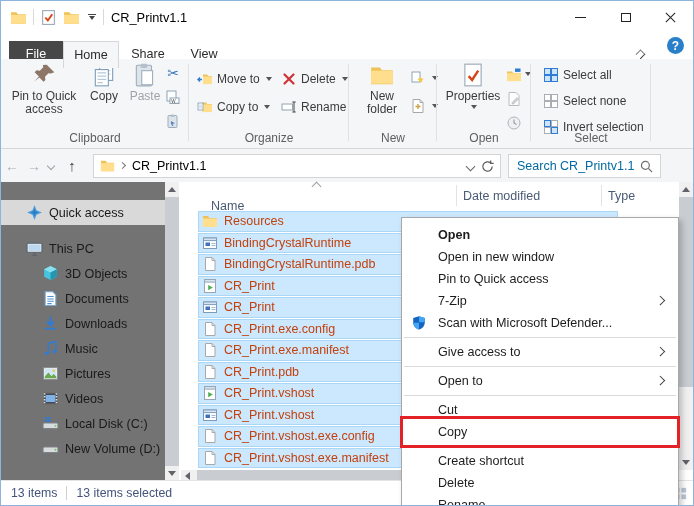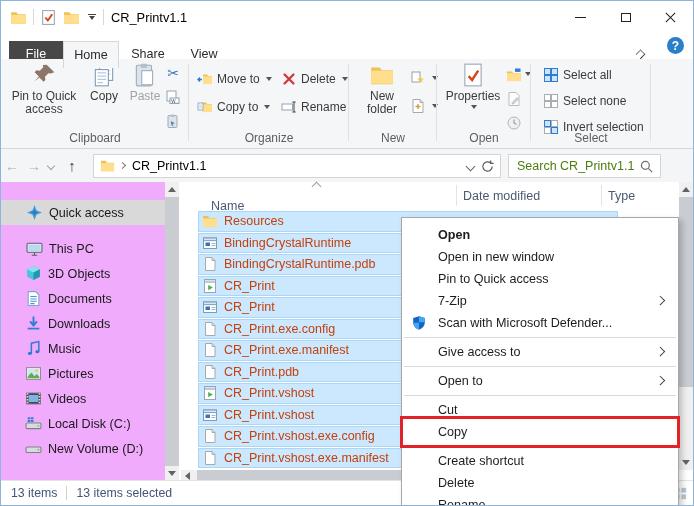--- a/index.html
+++ b/index.html
@@ -63,31 +63,31 @@
   .addressbox { position:relative; margin-left:6px; width:408px; height:24px; background:#fff; border:1px solid #d4d4d4;
                 display:flex; align-items:center; padding:0 6px; }
   .addressbox .ficon { width:15px; height:15px; margin-right:5px; }
   .addressbox .ficon svg { width:100%; height:100%; }
   .crumb-chev { width:5px; height:5px; border-right:1.2px solid #777; border-bottom:1.2px solid #777; transform:rotate(-45deg); margin-right:7px; }
   .addr-text { font-size:12.5px; color:#000; }
   .addr-drop { position:absolute; right:26px; top:8px; width:7px; height:7px; border-right:1.3px solid #666; border-bottom:1.3px solid #666; transform:rotate(45deg); }
   .addr-refresh { position:absolute; right:5px; top:4px; width:15px; height:15px; }
   .searchbox { position:relative; margin-left:7px; width:153px; height:24px; background:#fff; border:1px solid #d4d4d4;
                display:flex; align-items:center; padding:0 8px; }
-  .search-ph { color:#4d7c0f; font-size:12.5px; }
+  .search-ph { color:#0369a1; font-size:12.5px; }
   .search-mag { position:absolute; right:6px; top:4px; width:15px; height:15px; }
 
   
   .main { position:absolute; top:181px; left:0; right:0; height:299px; background:#fff; }
 
   
-  .sidebar { position:absolute; left:0; top:0; width:164px; bottom:0; background:#f0abfc; overflow:hidden; }
+  .sidebar { position:absolute; left:0; top:0; width:164px; bottom:0; background:#737373; overflow:hidden; }
   .side-item { height:25px; display:flex; align-items:center; font-size:12.6px; }
   .side-item.lvl0 { padding-left:25px; }
-  .side-item.lvl1 { padding-left:24px; }
+  .side-item.lvl1 { padding-left:41px; }
   .side-item.selected { background:#d9d9d9; }
   .side-item:first-child { margin-top:18px; margin-bottom:11px; }
   .sicon { width:17px; height:17px; margin-right:6px; flex:none; }
   .sicon svg { width:100%; height:100%; }
   .sb-scroll { position:absolute; left:164px; top:0; width:14px; bottom:0; background:#f0f0f0; }
   .sb-scroll .thumb { position:absolute; top:15px; bottom:15px; left:0; right:0; background:#c9cdd2; }
   .arr { position:absolute; left:3px; width:0; height:0; border-left:4px solid transparent; border-right:4px solid transparent; }
   .arr.up { top:5px; border-bottom:5px solid #606468; }
   .arr.down { bottom:5px; border-top:5px solid #606468; }
 

